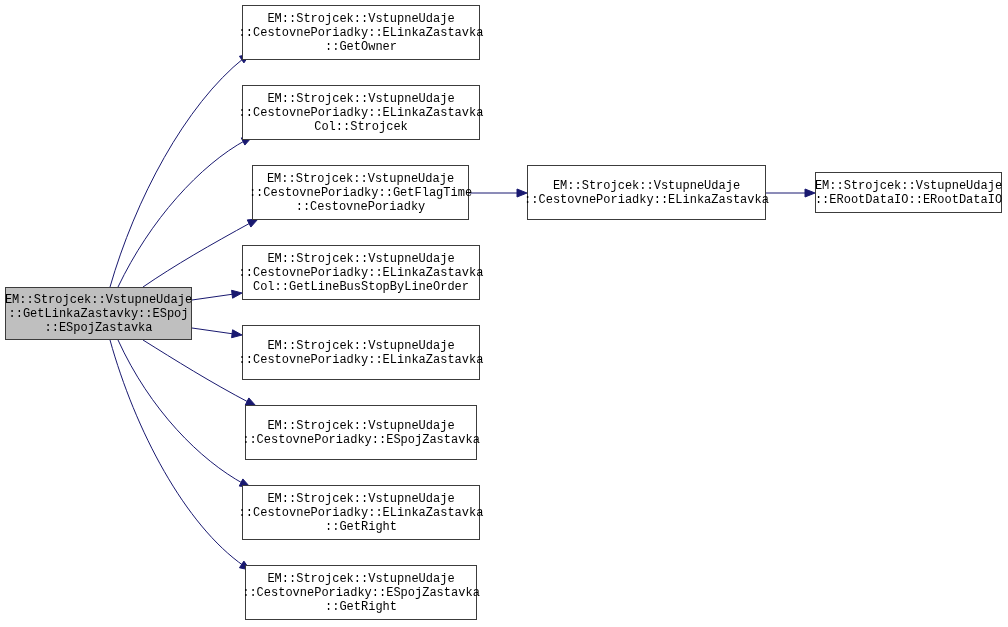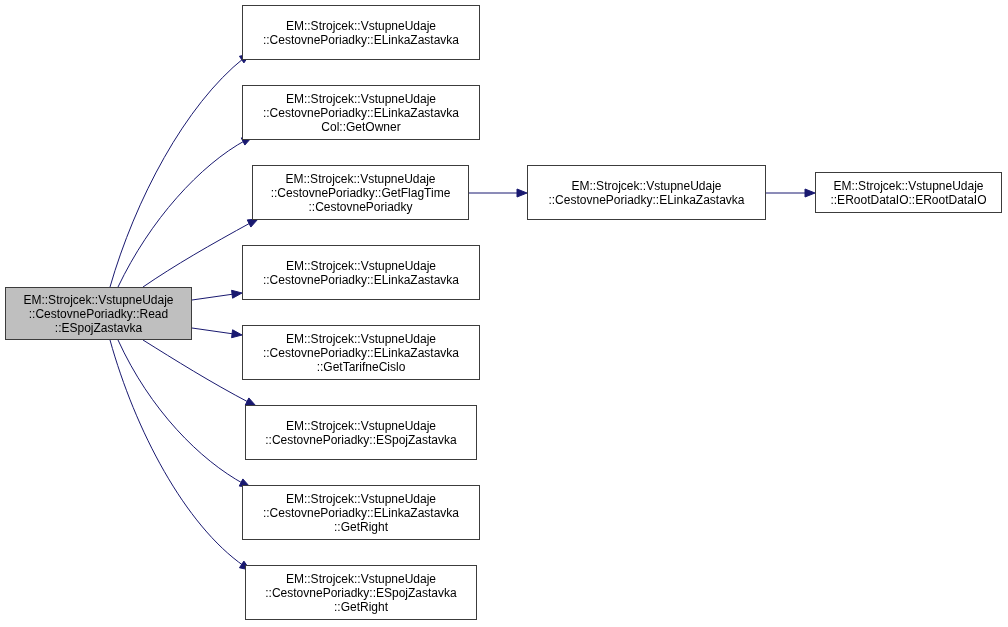--- a/index.html
+++ b/index.html
@@ -1,21 +1,21 @@
 <!DOCTYPE html>
 <html><head>
 <meta charset="utf-8">
 <style>
   html, body { margin:0; padding:0; background:#ffffff; }
   body { width:1008px; height:627px; position:relative; overflow:hidden;
          font-family:"Liberation Sans", sans-serif; }
   svg#graph { position:absolute; left:0; top:0; }
   .node { position:absolute; box-sizing:border-box; border:1px solid #3c3c3c; background:#ffffff;
           display:flex; align-items:center; justify-content:center; text-align:center;
-          font-size:12px; line-height:14px; color:#000; cursor:pointer; }
+          font-size:12px; line-height:14px; color:#000; cursor:pointer;font-family:Liberation Mono, monospace; }
   .node.root { background:#bfbfbf; cursor:default; }
   .node .lbl { white-space:pre; }
   .node .line { display:block; }
 </style>
 </head>
 <body>
 
 <svg id="graph" width="1008" height="627" viewBox="0 0 1008 627">
     <g>
       <path d="M110,287 C135,200 185,105 244,58" fill="none" stroke="#191970" stroke-width="1"></path>
@@ -54,36 +54,36 @@
       <polygon points="527,193 517,189 517,197" fill="#191970" stroke="#191970"></polygon>
     </g>
     <g>
       <path d="M766,193 L807,193" fill="none" stroke="#191970" stroke-width="1"></path>
       <polygon points="815,193 805,189 805,197" fill="#191970" stroke="#191970"></polygon>
     </g>
   </svg>
 
 <div id="nodes">
     <div class="node root" style="left: 5px; top: 287px; width: 187px; height: 53px; background: rgb(191, 191, 191);">
-      <div class="lbl"><span class="line">EM::Strojcek::VstupneUdaje</span><span class="line">::CestovnePoriadky::Read</span><span class="line">::ESpojZastavka</span></div>
+      <div class="lbl"><span class="line">EM::Strojcek::VstupneUdaje</span><span class="line">::GetLinkaZastavky::ESpoj</span><span class="line">::ESpojZastavka</span></div>
     </div>
     <div class="node" style="left: 242px; top: 5px; width: 238px; height: 55px;">
-      <div class="lbl"><span class="line">EM::Strojcek::VstupneUdaje</span><span class="line">::CestovnePoriadky::ELinkaZastavka</span></div>
+      <div class="lbl"><span class="line">EM::Strojcek::VstupneUdaje</span><span class="line">::CestovnePoriadky::ELinkaZastavka</span><span class="line">::GetOwner</span></div>
     </div>
     <div class="node" style="left: 242px; top: 85px; width: 238px; height: 55px;">
-      <div class="lbl"><span class="line">EM::Strojcek::VstupneUdaje</span><span class="line">::CestovnePoriadky::ELinkaZastavka</span><span class="line">Col::GetOwner</span></div>
+      <div class="lbl"><span class="line">EM::Strojcek::VstupneUdaje</span><span class="line">::CestovnePoriadky::ELinkaZastavka</span><span class="line">Col::Strojcek</span></div>
     </div>
     <div class="node" style="left: 252px; top: 165px; width: 217px; height: 55px;">
       <div class="lbl"><span class="line">EM::Strojcek::VstupneUdaje</span><span class="line">::CestovnePoriadky::GetFlagTime</span><span class="line">::CestovnePoriadky</span></div>
     </div>
     <div class="node" style="left: 242px; top: 245px; width: 238px; height: 55px;">
-      <div class="lbl"><span class="line">EM::Strojcek::VstupneUdaje</span><span class="line">::CestovnePoriadky::ELinkaZastavka</span></div>
+      <div class="lbl"><span class="line">EM::Strojcek::VstupneUdaje</span><span class="line">::CestovnePoriadky::ELinkaZastavka</span><span class="line">Col::GetLineBusStopByLineOrder</span></div>
     </div>
     <div class="node" style="left: 242px; top: 325px; width: 238px; height: 55px;">
-      <div class="lbl"><span class="line">EM::Strojcek::VstupneUdaje</span><span class="line">::CestovnePoriadky::ELinkaZastavka</span><span class="line">::GetTarifneCislo</span></div>
+      <div class="lbl"><span class="line">EM::Strojcek::VstupneUdaje</span><span class="line">::CestovnePoriadky::ELinkaZastavka</span></div>
     </div>
     <div class="node" style="left: 245px; top: 405px; width: 232px; height: 55px;">
       <div class="lbl"><span class="line">EM::Strojcek::VstupneUdaje</span><span class="line">::CestovnePoriadky::ESpojZastavka</span></div>
     </div>
     <div class="node" style="left: 242px; top: 485px; width: 238px; height: 55px;">
       <div class="lbl"><span class="line">EM::Strojcek::VstupneUdaje</span><span class="line">::CestovnePoriadky::ELinkaZastavka</span><span class="line">::GetRight</span></div>
     </div>
     <div class="node" style="left: 245px; top: 565px; width: 232px; height: 55px;">
       <div class="lbl"><span class="line">EM::Strojcek::VstupneUdaje</span><span class="line">::CestovnePoriadky::ESpojZastavka</span><span class="line">::GetRight</span></div>
     </div>

